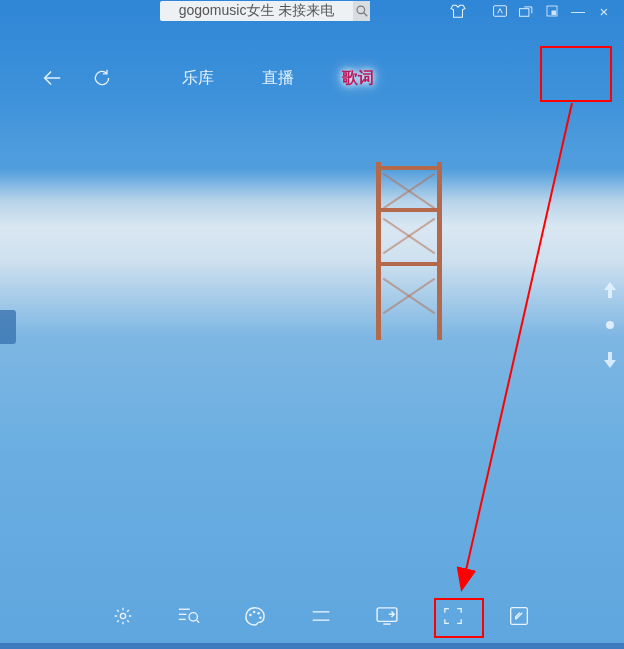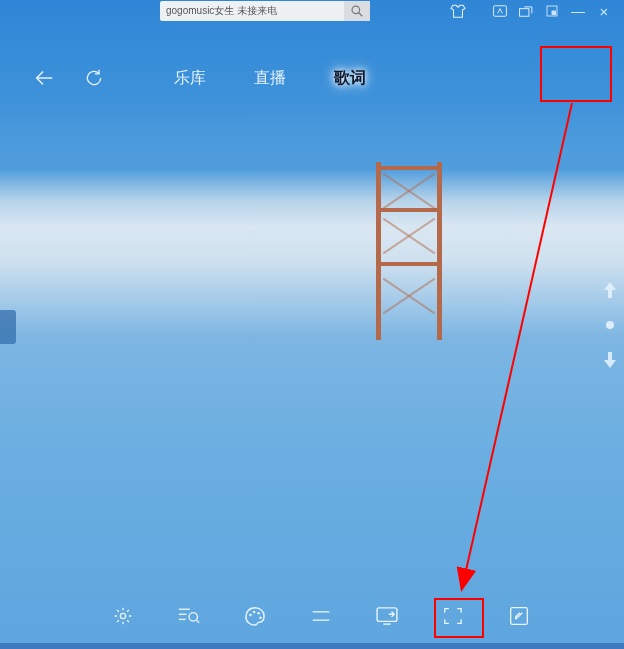--- a/index.html
+++ b/index.html
@@ -36,43 +36,43 @@
   
   .topbar {
     position: absolute; top: 0; left: 0; right: 0; height: 22px; z-index: 5;
     display: flex; align-items: center; padding-left: 160px;
   }
   .search {
     display: flex; align-items: center; height: 20px; background: #eef1f4;
     border-radius: 2px; width: 210px;
   }
   .search input {
-    border: none; outline: none; background: transparent; font-size: 10px;
-    padding: 2px 6px; flex: 1; color: #555;
+    border: none; outline: none; background: transparent; font-size: 14px;
+    padding: 2px 6px; flex: 1; color: #555; text-align: center;
   }
   .search input::placeholder { color: #999; }
   .search .sbtn {
     width: 26px; height: 20px; display:flex; align-items:center; justify-content:center;
     background: #d9dde2; color:#888; cursor:pointer;
   }
   .wincontrols {
     margin-left: auto; display:flex; gap:10px; align-items:center; padding-right:12px;
     color:#cfe6fb; font-size:12px;
   }
   .wc { cursor:pointer; display:flex; align-items:center; justify-content:center; width:16px; height:16px; }
 
   
   .navrow {
     position: absolute; top: 58px; left: 0; right: 0; height: 40px; z-index: 5;
-    display: flex; align-items: center; gap: 22px; padding-left: 30px;
+    display: flex; align-items: center; gap: 22px; padding-left: 38px;
   }
   .navbtn { color:#e4f1fd; cursor:pointer; display:flex; align-items:center; justify-content:center; width:28px; height:28px; }
   .tabs { display:flex; gap:20px; margin-left:30px; }
   .tab { color:#e6f2fe; font-size:16px; cursor:pointer; padding:6px 14px; }
-  .tab.active { color:#0f172a; font-weight:600; text-shadow:0 0 14px #ffffff, 0 0 6px #fff; }
+  .tab.active { color:#be185d; font-weight:600; text-shadow:0 0 14px #ffffff, 0 0 6px #fff; }
 
   
   .rightctrls { position:absolute; right:8px; top:282px; display:flex; flex-direction:column; gap:22px; align-items:center; z-index:5; color:#e4f1fd; }
   .rightctrls .ritem { cursor:pointer; }
 
   
   .lefttab {
     position:absolute; left:0; top:310px; width:16px; height:34px; background:#3a74b0cc;
     border-radius:0 3px 3px 0; z-index:5; cursor:pointer;
   }

